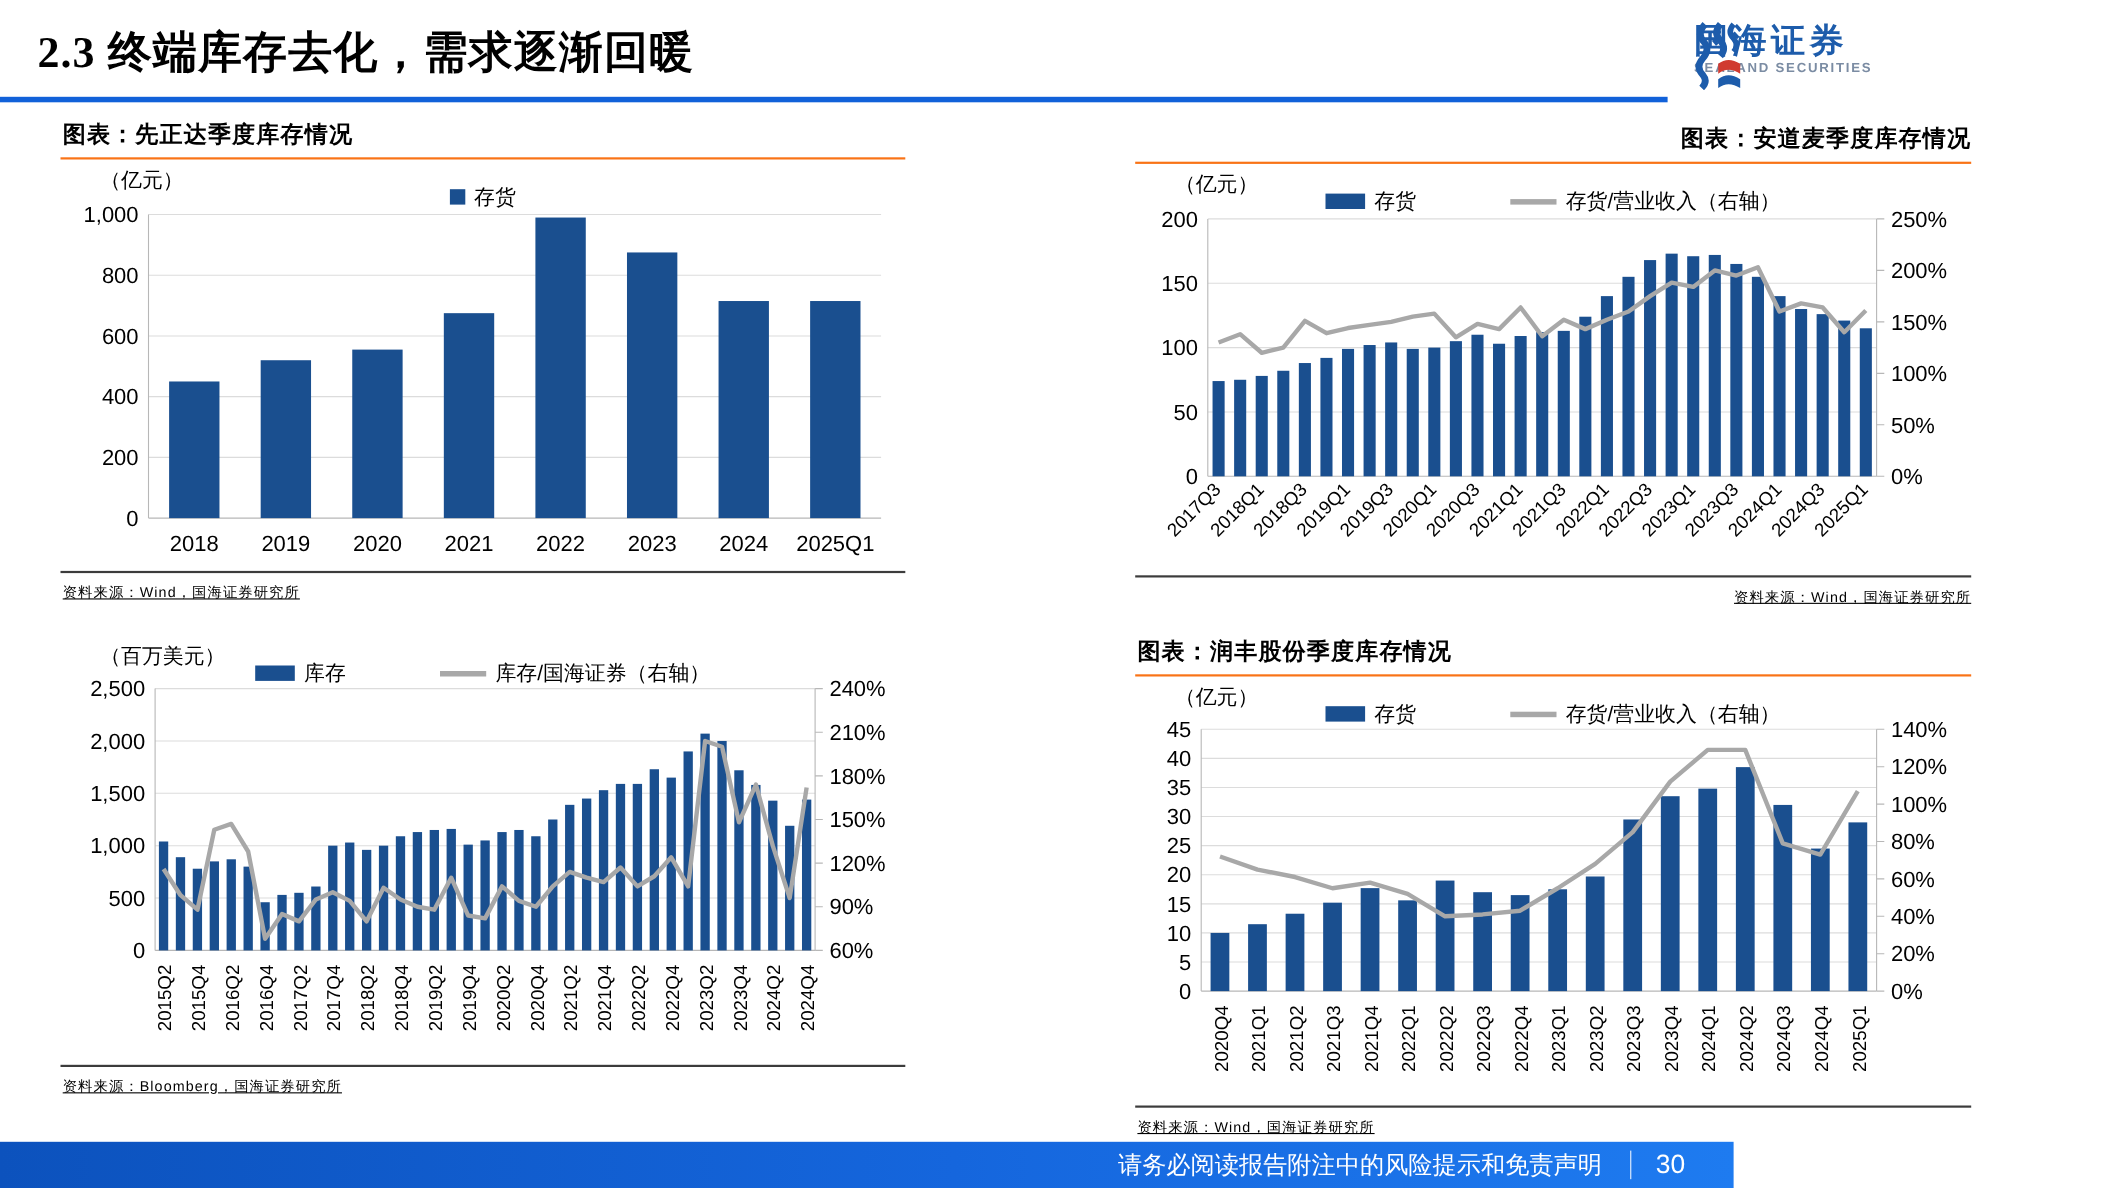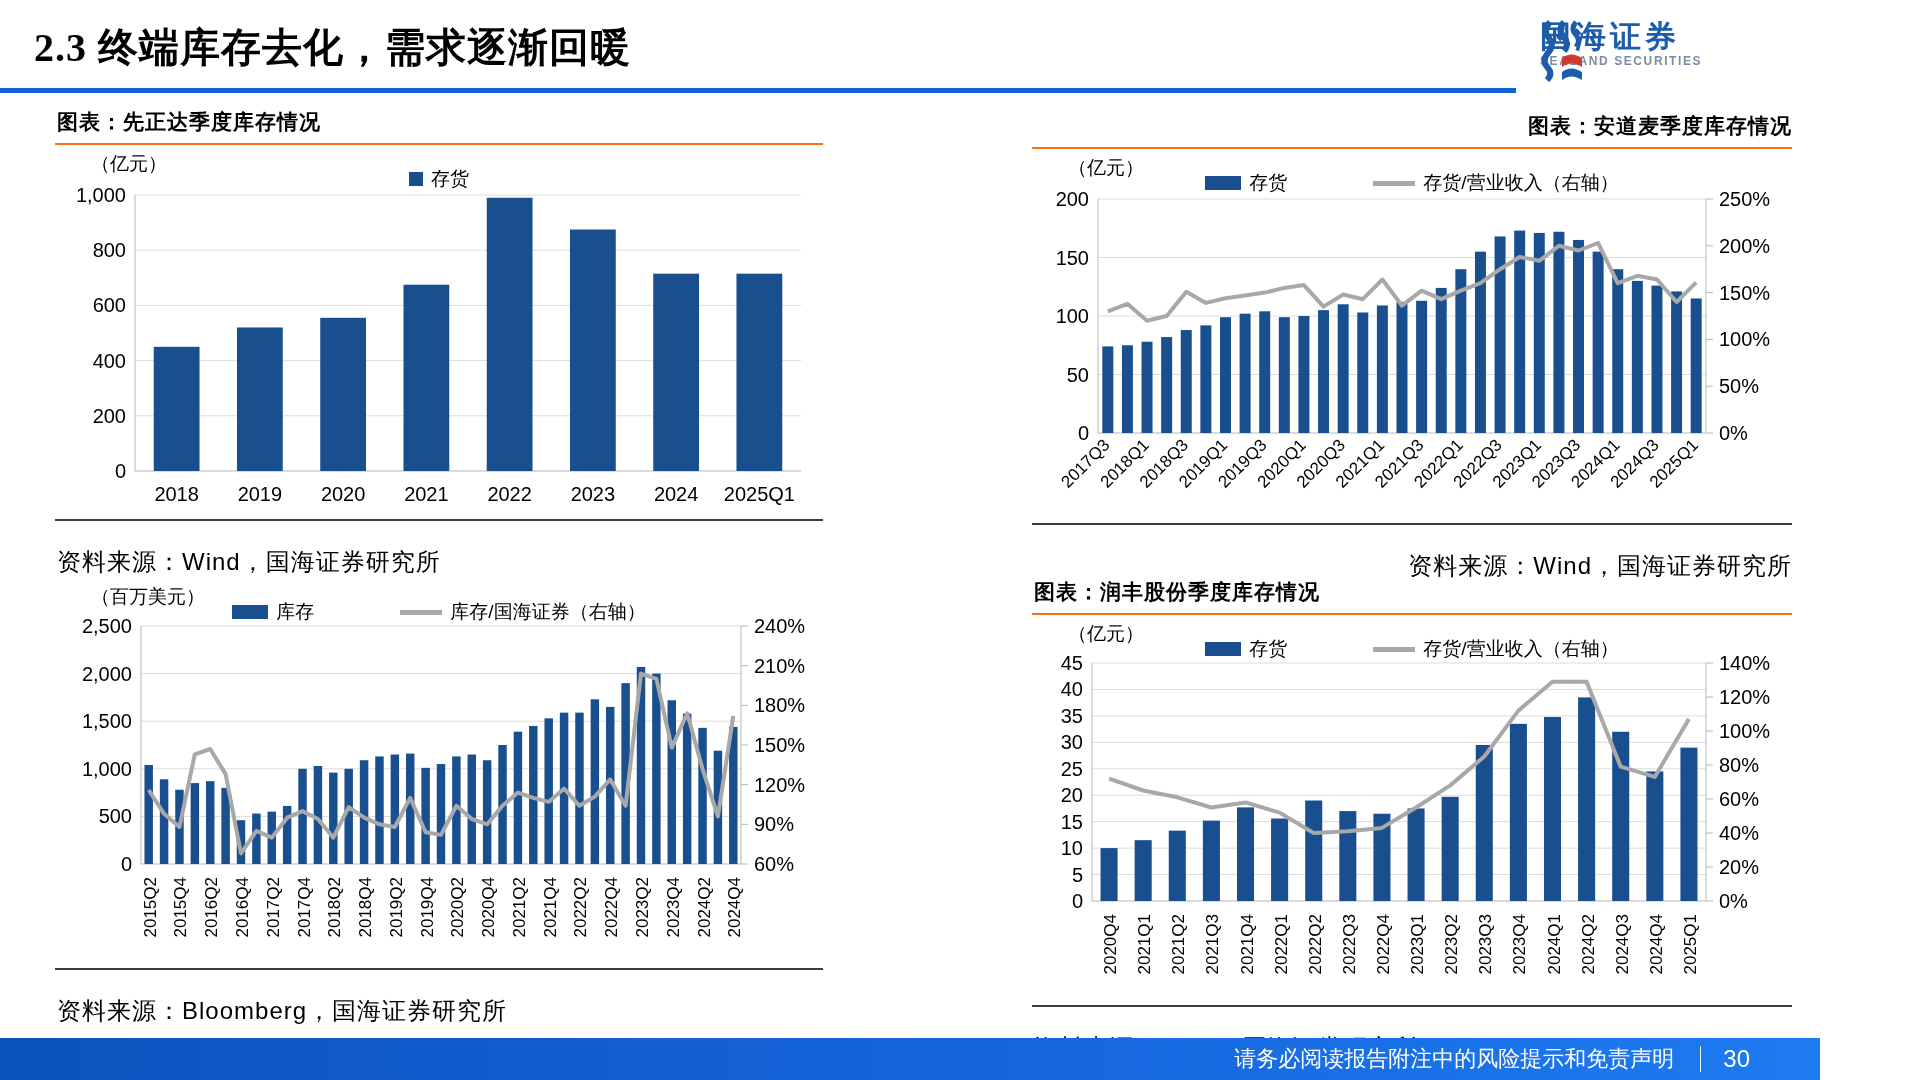--- a/index.html
+++ b/index.html
@@ -29,36 +29,36 @@
   .unit { position:absolute; left:36px; top:0; }
   .legend { position:absolute; left:0; right:0; top:0; display:flex; justify-content:center; gap:86px;margin-top:15px; }
   .legend-item { display:flex; align-items:center; gap:8px; }
   .swatch-bar { display:inline-block; width:36px; height:14px; }
   .swatch-bar.sq { width:14px; height:14px; }
   .swatch-line { display:inline-block; width:42px; height:5px; }
   svg { position:absolute; left:0; top:0; }
   svg text { font-family:"Liberation Sans", sans-serif; fill:#000; }
 
   .source-row {
-    border-top:2px solid #3c3c3c; margin-top:2px; padding:25px 0 0 2px;
-    font-size:24px; letter-spacing:1px;
+    border-top:2px solid #3c3c3c; margin-top:2px; padding:9px 0 0 2px;
+    font-size:13px; letter-spacing:1px;text-decoration:underline;
   }
 
   #p0 { left:55px;  top:108px; width:768px; }
   #p1 { left:1032px; top:112px; width:760px;text-align:right; }
   #p2 { left:55px;  top:578px; width:768px; }
   #p3 { left:1032px; top:578px; width:760px; }
   #p0 .chart-wrap, #p1 .chart-wrap { height:372px; }
   #p2 .chart-wrap, #p3 .chart-wrap { height:388px;text-align:right; }
 
   .footer {
-    position:absolute; left:0; bottom:0; width:1820px; height:42px;
+    position:absolute; left:0; bottom:0; width:1576px; height:42px;
     background:linear-gradient(90deg,#0c52bd 0%,#1566dd 55%,#1e7bf0 100%);
     color:#fff; display:flex; align-items:center; justify-content:flex-end;
-    font-size:22px; padding-right:70px;
+    font-size:22px; padding-right:44px;
   }
   .footer .divider { width:1px; height:26px; background:rgba(255,255,255,.9); margin:0 22px 0 26px; }
   .footer .page-num { font-size:24px; }
 </style>
 </head>
 <body>
 
 <h1 class="page-title">2.3 终端库存去化，需求逐渐回暖</h1>
 <div class="header-rule"></div>
 

